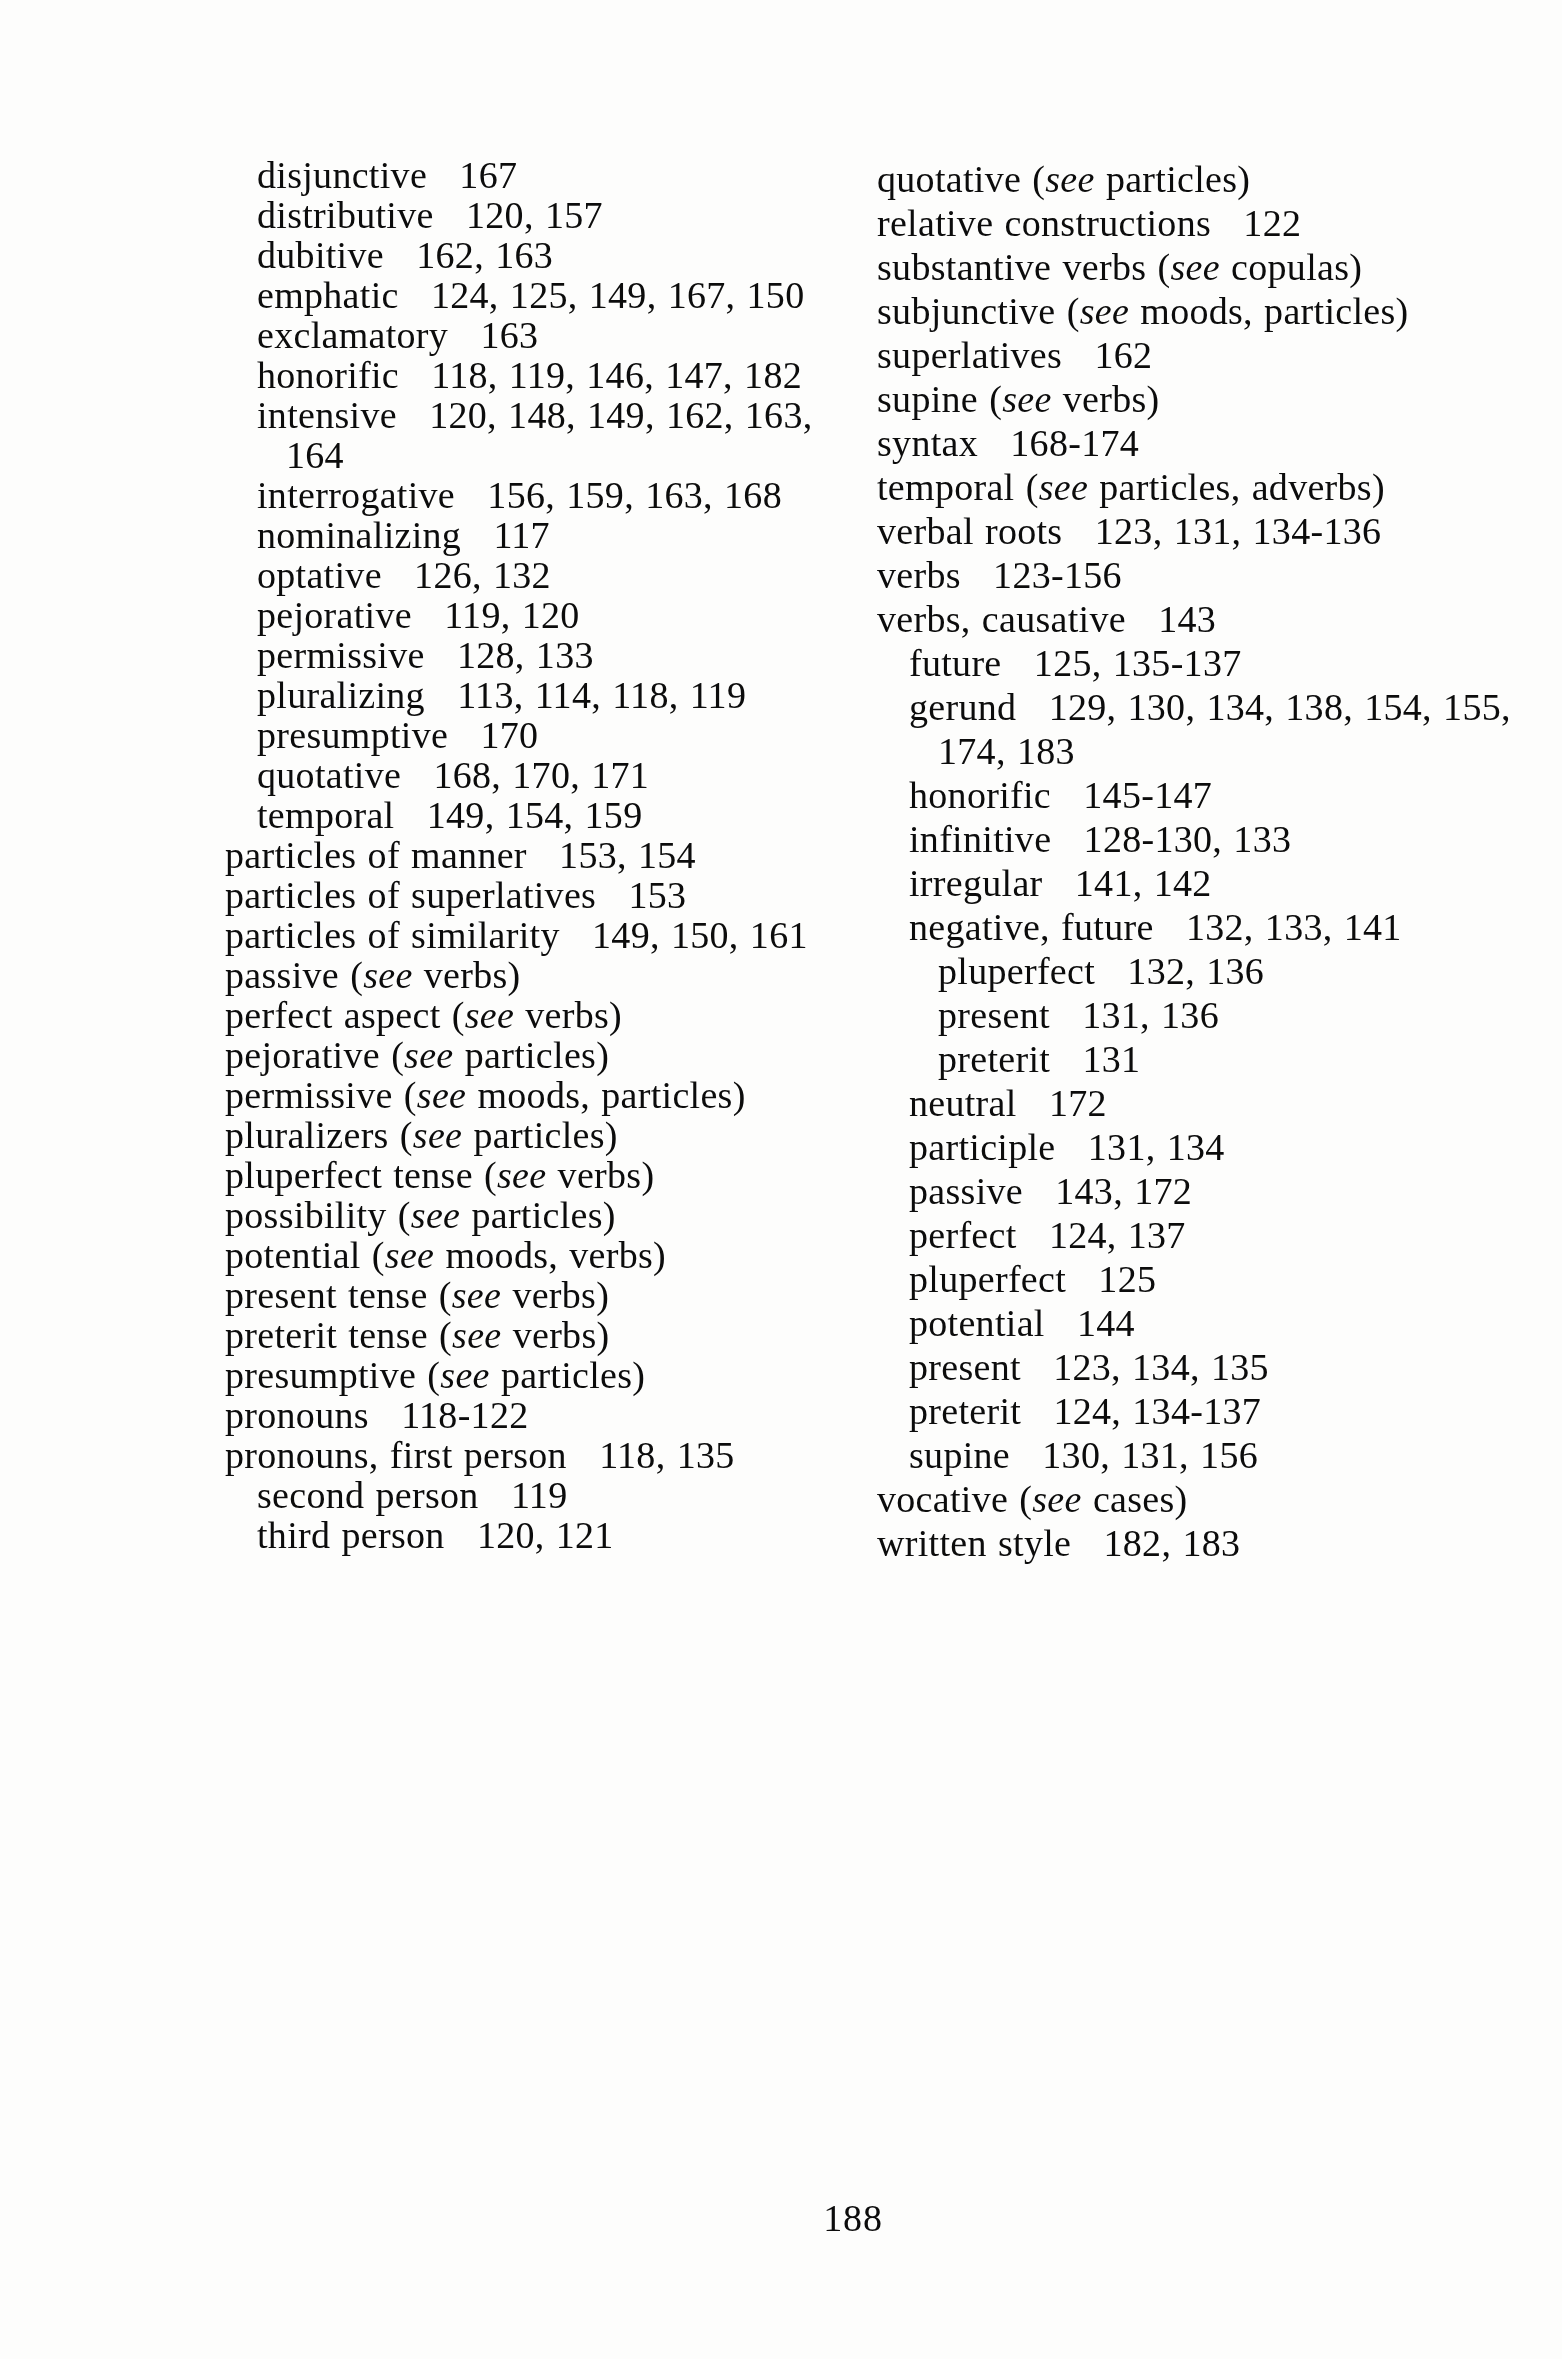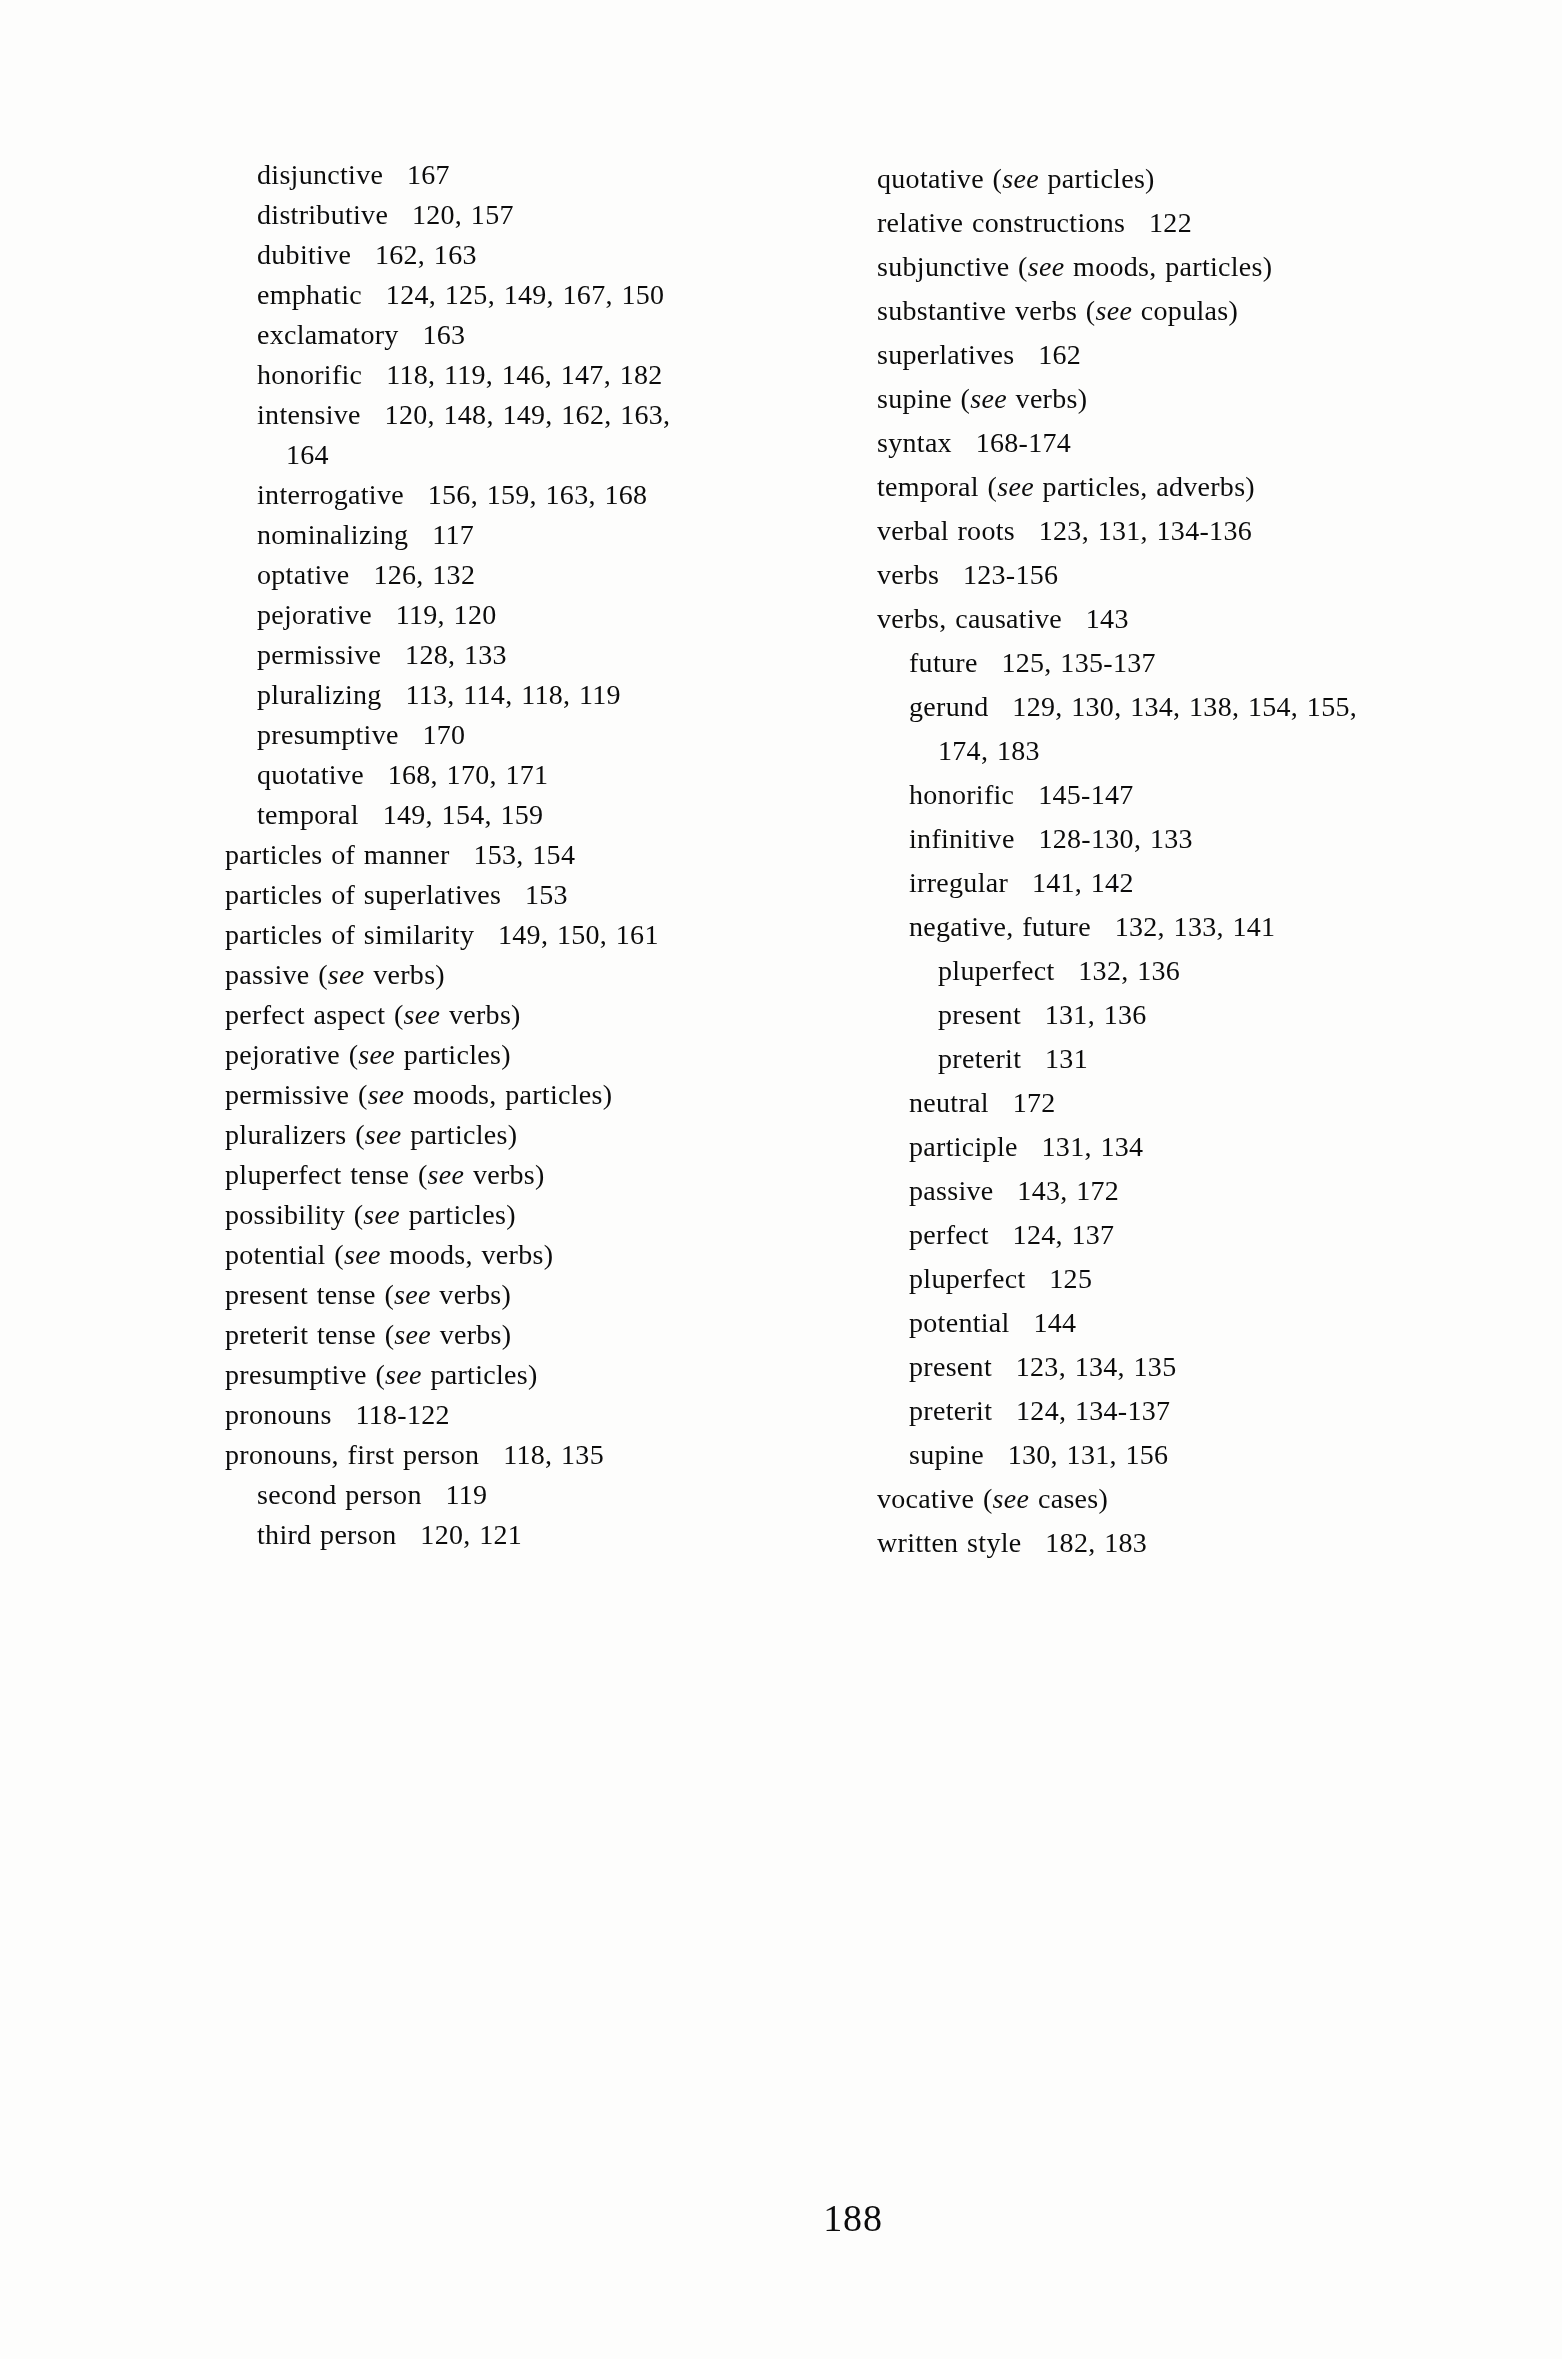--- a/index.html
+++ b/index.html
@@ -6,21 +6,21 @@
   body{
     width:1562px;height:2360px;
     background:#fdfdfc;
     color:#0c0c0c;
     font-family:"Liberation Serif", serif;
     position:relative;
     overflow:hidden;
   }
   .col{
     position:absolute;
-    font-size:28px;
+    font-size:38px;
     letter-spacing:0.3px;
     word-spacing:1.4px;
   }
   .col-left{left:225px;top:155px;width:649px;line-height:40px;}
   .col-right{left:877px;top:157px;width:668px;line-height:44px;}
   .line{white-space:nowrap;}
   .ind0{padding-left:0;}
   .ind1{padding-left:32px;}
   .ind2{padding-left:61px;}
   .pg{margin-left:.85em;}
@@ -70,22 +70,22 @@
     <div class="line ind0"><span class="term">preterit tense (<i>see</i> verbs)</span></div>
     <div class="line ind0"><span class="term">presumptive (<i>see</i> particles)</span></div>
     <div class="line ind0"><span class="term">pronouns</span><span class="pg">118-122</span></div>
     <div class="line ind0"><span class="term">pronouns, first person</span><span class="pg">118, 135</span></div>
     <div class="line ind1"><span class="term">second person</span><span class="pg">119</span></div>
     <div class="line ind1"><span class="term">third person</span><span class="pg">120, 121</span></div>
   </div>
 <div class="col col-right">
     <div class="line ind0"><span class="term">quotative (<i>see</i> particles)</span></div>
     <div class="line ind0"><span class="term">relative constructions</span><span class="pg">122</span></div>
+    <div class="line ind0"><span class="term">substantive verbs (<i>see</i> copulas)</span></div>
     <div class="line ind0"><span class="term">subjunctive (<i>see</i> moods, particles)</span></div>
-    <div class="line ind0"><span class="term">substantive verbs (<i>see</i> copulas)</span></div>
     <div class="line ind0"><span class="term">superlatives</span><span class="pg">162</span></div>
     <div class="line ind0"><span class="term">supine (<i>see</i> verbs)</span></div>
     <div class="line ind0"><span class="term">syntax</span><span class="pg">168-174</span></div>
     <div class="line ind0"><span class="term">temporal (<i>see</i> particles, adverbs)</span></div>
     <div class="line ind0"><span class="term">verbal roots</span><span class="pg">123, 131, 134-136</span></div>
     <div class="line ind0"><span class="term">verbs</span><span class="pg">123-156</span></div>
     <div class="line ind0"><span class="term">verbs, causative</span><span class="pg">143</span></div>
     <div class="line ind1"><span class="term">future</span><span class="pg">125, 135-137</span></div>
     <div class="line ind1"><span class="term">gerund</span><span class="pg">129, 130, 134, 138, 154, 155,</span></div>
     <div class="line ind2"><span class="pg pg0">174, 183</span></div>

